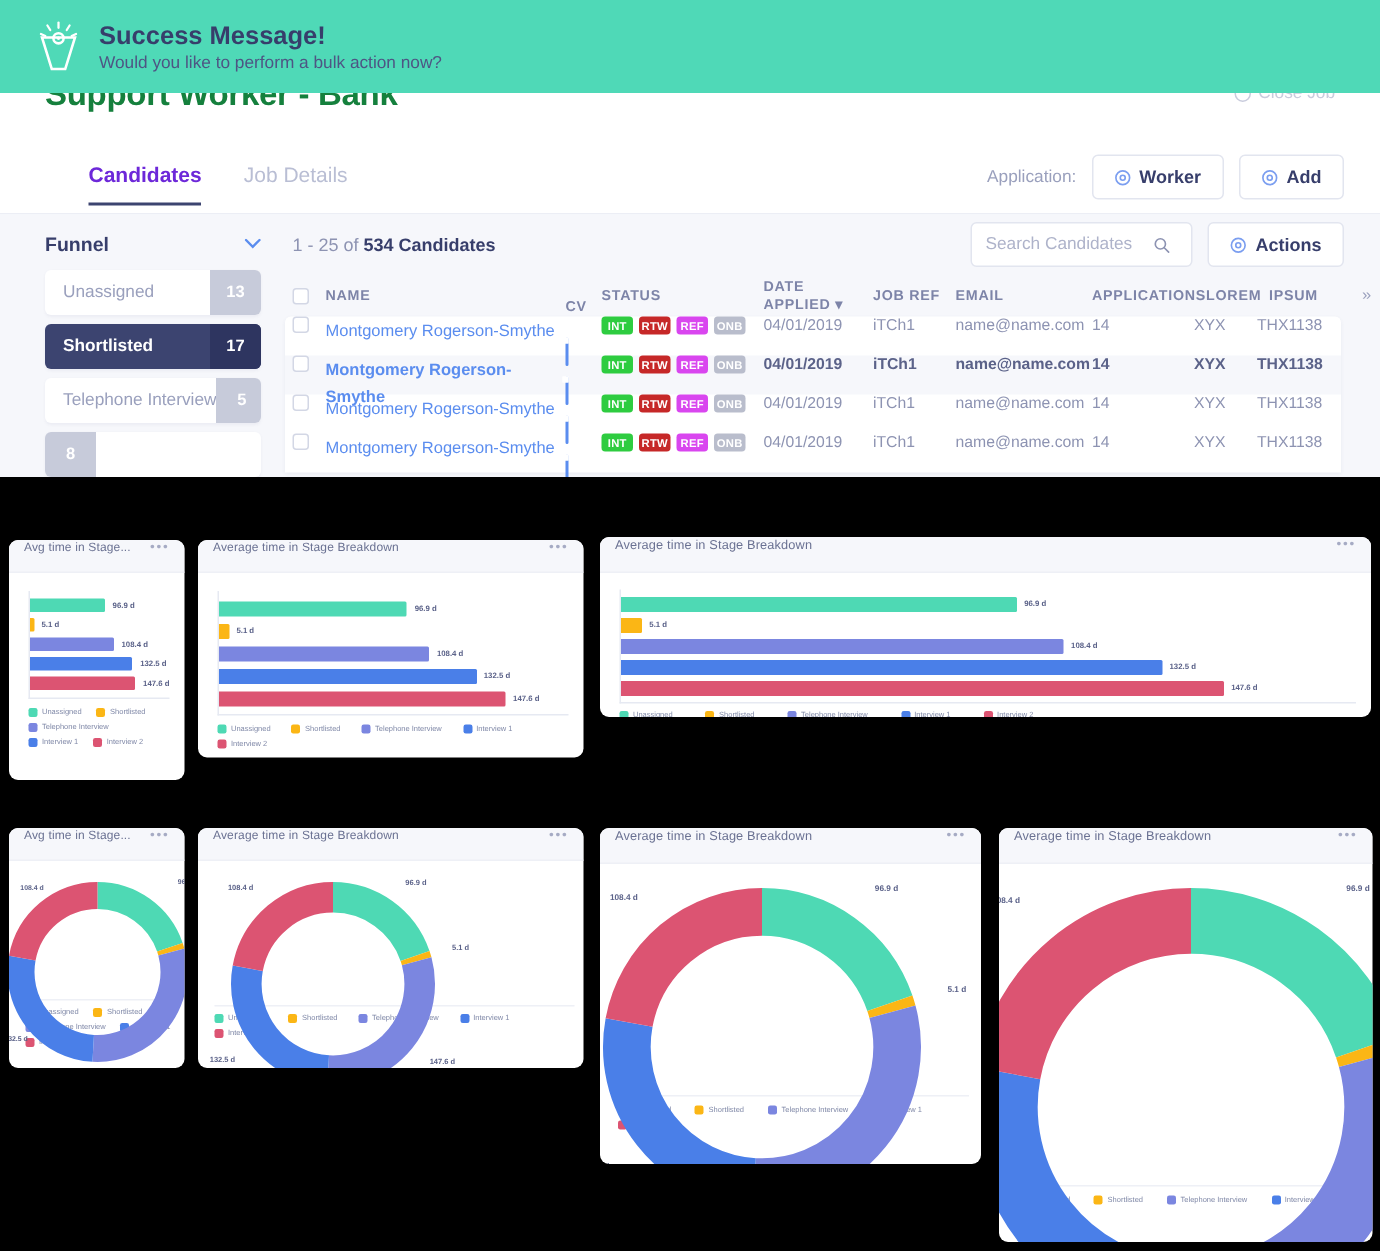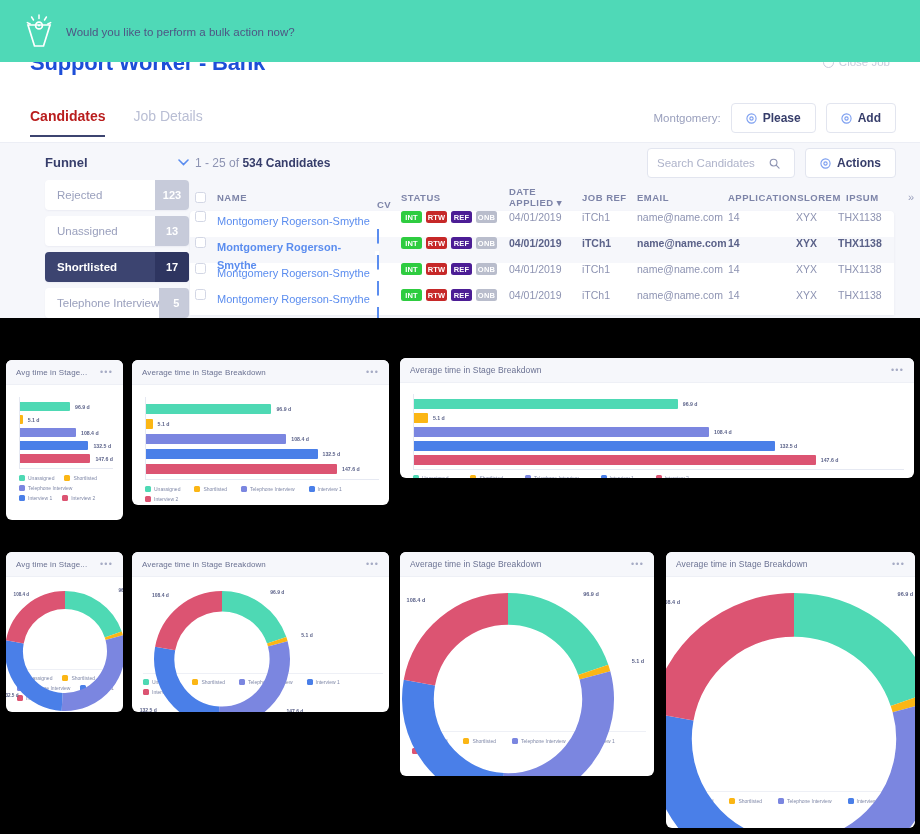--- a/index.html
+++ b/index.html
@@ -10,21 +10,21 @@
     color: #3b4274;
     overflow: hidden;
     position: relative;
   }
 
   
   #ats-panel { position: absolute; left:0; top:0; width:920px; height:330px; background:#ffffff; overflow:hidden; }
 
   
   .job-header { position:absolute; left:0; top:0; width:920px; height:105px; background:#fff; }
-  .job-title { position:absolute; left:30px; top:50px; font-size:22px; font-weight:bold; color:#1d4ed8; letter-spacing:-0.2px; }
+  .job-title { position:absolute; left:30px; top:50px; font-size:22px; font-weight:bold; color:#15803d; letter-spacing:-0.2px; }
   .job-meta { position:absolute; left:30px; top:80px; font-size:11.5px; color:#9aa0bd; }
   .job-meta .lbl { color:#a8adc6; }
   .job-meta .val { color:#373e6b; font-weight:bold; }
   .job-meta .grp { margin-right:16px; }
   .close-job { position:absolute; right:30px; top:56px; font-size:11.5px; color:#c9ccdd; display:flex; align-items:center; gap:5px; }
   .close-job .ring { width:11px; height:11px; border:1.4px solid #c9ccdd; border-radius:50%; display:inline-block; }
 
   
   .banner {
     position:absolute; left:0; top:0; width:920px; height:62px;
@@ -50,33 +50,33 @@
   .dismiss .x-ring:before, .dismiss .x-ring:after {
     content:""; position:absolute; left:2px; top:4.5px; width:6px; height:1.3px; background:#3c4470;
   }
   .dismiss .x-ring:before { transform:rotate(45deg); }
   .dismiss .x-ring:after { transform:rotate(-45deg); }
 
   
   .tabs-row { position:absolute; left:0; top:105px; width:920px; height:38px; background:#fff; border-bottom:1px solid #eceef5; }
   .tabs { position:absolute; left:30px; top:0; display:flex; gap:28px; height:38px; align-items:flex-start; }
   .tab { font-size:14px; color:#b9bed4; padding-top:3px; padding-bottom:11px; cursor:pointer; }
-  .tab.active { color:#b91c1c; font-weight:bold; border-bottom:2.5px solid #3c4470; }
+  .tab.active { color:#6d28d9; font-weight:bold; border-bottom:2.5px solid #3c4470;margin-left:29px; }
   .app-actions { position:absolute; right:24px; top:-2px; display:flex; align-items:center; gap:10px; }
   .app-label { font-size:11.5px; color:#9aa0bd; }
   .pill-btn {
     display:flex; align-items:center; gap:6px;
     border:1px solid #e2e5ef; background:#fff; border-radius:4px;
     font-size:12px; font-weight:bold; color:#373e6b; padding:7px 14px; cursor:pointer;
     font-family:"Liberation Sans", sans-serif;
   }
 
   
   .ats-body { position:absolute; left:0; top:143px; width:920px; height:187px; background:#f6f7fb; }
-  .funnel { position:absolute; left:15px; top:0; width:190px; height:187px; }
+  .funnel { position:absolute; left:0; top:0; width:190px; height:187px; }
   .funnel-head { display:flex; align-items:center; justify-content:space-between; padding:12px 16px 10px 30px; }
   .funnel-title { font-size:13px; font-weight:bold; color:#373e6b; }
   .funnel-list { padding-left:30px; padding-right:16px; }
   .funnel-item {
     display:flex; align-items:center; justify-content:space-between;
     background:#ffffff; border-radius:4px; height:30px; margin-bottom:6px;
     box-shadow:0 1px 2px rgba(60,68,112,0.06); overflow:hidden; cursor:pointer;
   }
   .funnel-item .fi-label { font-size:11.5px; color:#9aa0bd; padding-left:12px; white-space:nowrap; }
   .funnel-item .fi-count {
@@ -115,21 +115,21 @@
 
   .chk { width:11px; height:11px; border:1.3px solid #d3d7e5; border-radius:2.5px; background:#fff; flex:0 0 11px; cursor:pointer; }
 
   .badge {
     display:inline-flex; align-items:center; justify-content:center;
     font-size:7.5px; font-weight:bold; color:#fff; border-radius:2.5px;
     width:21px; height:12px; letter-spacing:0.2px;
   }
   .b-int { background:#2ecc40; }
   .b-rtw { background:#c62828; }
-  .b-ref { background:#4c1d95; }
+  .b-ref { background:#d946ef; }
   .b-onb { background:#b9bdcc; }
 
   .cv-ico { width:10px; height:13px; border:1.2px solid #5b8def; border-radius:1.5px; position:relative; }
   .cv-ico:after{content:"";position:absolute;right:-1px;top:-1px;border-width:0 0 4px 4px;border-style:solid;border-color:transparent transparent #fff #fff;}
 
   
   .c-chk{flex:0 0 22px;display:flex;align-items:center;}
   .c-name{flex:0 0 160px;}
   .c-cv{flex:0 0 24px;margin-top:15px;}
   .c-status{flex:0 0 108px;display:flex;gap:4px;align-items:center;}
@@ -144,22 +144,22 @@
   .ats-fade { position:absolute; left:0; top:318px; width:920px; height:12px; background:#000; z-index:30;}
 
   
   #chart-band { position:absolute; left:0; top:330px; width:920px; height:504px; background:#000000; }
 
   .card {
     position:absolute; background:#ffffff; border-radius:6px;
     box-shadow:0 1px 5px rgba(0,0,0,0.22); overflow:hidden;
   }
   .card-head {
-    background:#f6f7fb; height:22px; display:flex; align-items:center;
-    padding:12px 10px; border-bottom:1px solid #eef0f6;
+    background:#f6f7fb; height:22px; display:flex; align-items:flex-start;
+    padding:0 10px; border-bottom:1px solid #eef0f6;
   }
   .card-title { font-size:8px; color:#6a7192; letter-spacing:0.1px; }
   .card-dots { margin-left:auto; letter-spacing:1.2px; color:#a6abc4; font-size:9px; line-height:1; }
   .card-body { padding:8px 10px 6px 10px; position:relative; }
 
   
   .barchart { position:relative; border-left:1px solid #e6e9f2; border-bottom:1px solid #e6e9f2; }
   .bar-row { display:flex; align-items:center; height:var(--rowh); }
   .bar { height:var(--barh); border-radius:0 1px 1px 0; }
   .bar-lbl { font-size:5.2px; font-weight:bold; color:#5b6289; margin-left:5px; white-space:nowrap; }
@@ -193,37 +193,38 @@
         <circle cx="16" cy="11.5" r="3.4" fill="none" stroke="#ffffff" stroke-width="1.7"></circle>
         <circle cx="16" cy="11.5" r="1.1" fill="#ffffff"></circle>
         <path d="M16 4.5 L16 1" stroke="#ffffff" stroke-width="1.5" stroke-linecap="round"></path>
         <path d="M10.5 6 L8.6 3" stroke="#ffffff" stroke-width="1.5" stroke-linecap="round"></path>
         <path d="M21.5 6 L23.4 3" stroke="#ffffff" stroke-width="1.5" stroke-linecap="round"></path>
         <path d="M7.2 10 L4.3 8.6" stroke="#ffffff" stroke-width="1.5" stroke-linecap="round"></path>
         <path d="M24.8 10 L27.7 8.6" stroke="#ffffff" stroke-width="1.5" stroke-linecap="round"></path>
       </svg>
     </div>
     <div class="banner-text">
+      <div class="banner-title">Success Message!</div>
       <div class="banner-sub">Would you like to perform a bulk action now?</div>
     </div>
   </div>
 
   <div class="tabs-row">
     <div class="tabs">
       <div class="tab active">Candidates</div>
       <div class="tab">Job Details</div>
     </div>
     <div class="app-actions">
-      <span class="app-label">Montgomery:</span>
+      <span class="app-label">Application:</span>
       <button class="pill-btn">
         <svg width="11" height="11" viewBox="0 0 12 12">
             <circle cx="6" cy="6" r="5" fill="none" stroke="#7b9ef0" stroke-width="1.2"></circle>
             <circle cx="6" cy="6" r="1.8" fill="none" stroke="#7b9ef0" stroke-width="1.2"></circle>
           </svg>
-        <span>Please</span>
+        <span>Worker</span>
       </button>
       <button class="pill-btn">
         <svg width="11" height="11" viewBox="0 0 12 12">
             <circle cx="6" cy="6" r="5" fill="none" stroke="#7b9ef0" stroke-width="1.2"></circle>
             <circle cx="6" cy="6" r="1.8" fill="none" stroke="#7b9ef0" stroke-width="1.2"></circle>
           </svg>
         <span>Add</span>
       </button>
     </div>
   </div>
@@ -231,24 +232,20 @@
   <div class="ats-body">
 
     <div class="funnel">
       <div class="funnel-head">
         <span class="funnel-title">Funnel</span>
         <svg width="11" height="7" viewBox="0 0 11 7">
             <path d="M1 1 L5.5 5.5 L10 1" fill="none" stroke="#5b8def" stroke-width="1.6" stroke-linecap="round"></path>
           </svg>
       </div>
       <div class="funnel-list">
-        <div class="funnel-item">
-          <span class="fi-label">Rejected</span>
-          <span class="fi-count">123</span>
-        </div>
         <div class="funnel-item">
           <span class="fi-label">Unassigned</span>
           <span class="fi-count">13</span>
         </div>
         <div class="funnel-item active">
           <span class="fi-label">Shortlisted</span>
           <span class="fi-count">17</span>
         </div>
         <div class="funnel-item">
           <span class="fi-label">Telephone Interview</span>

